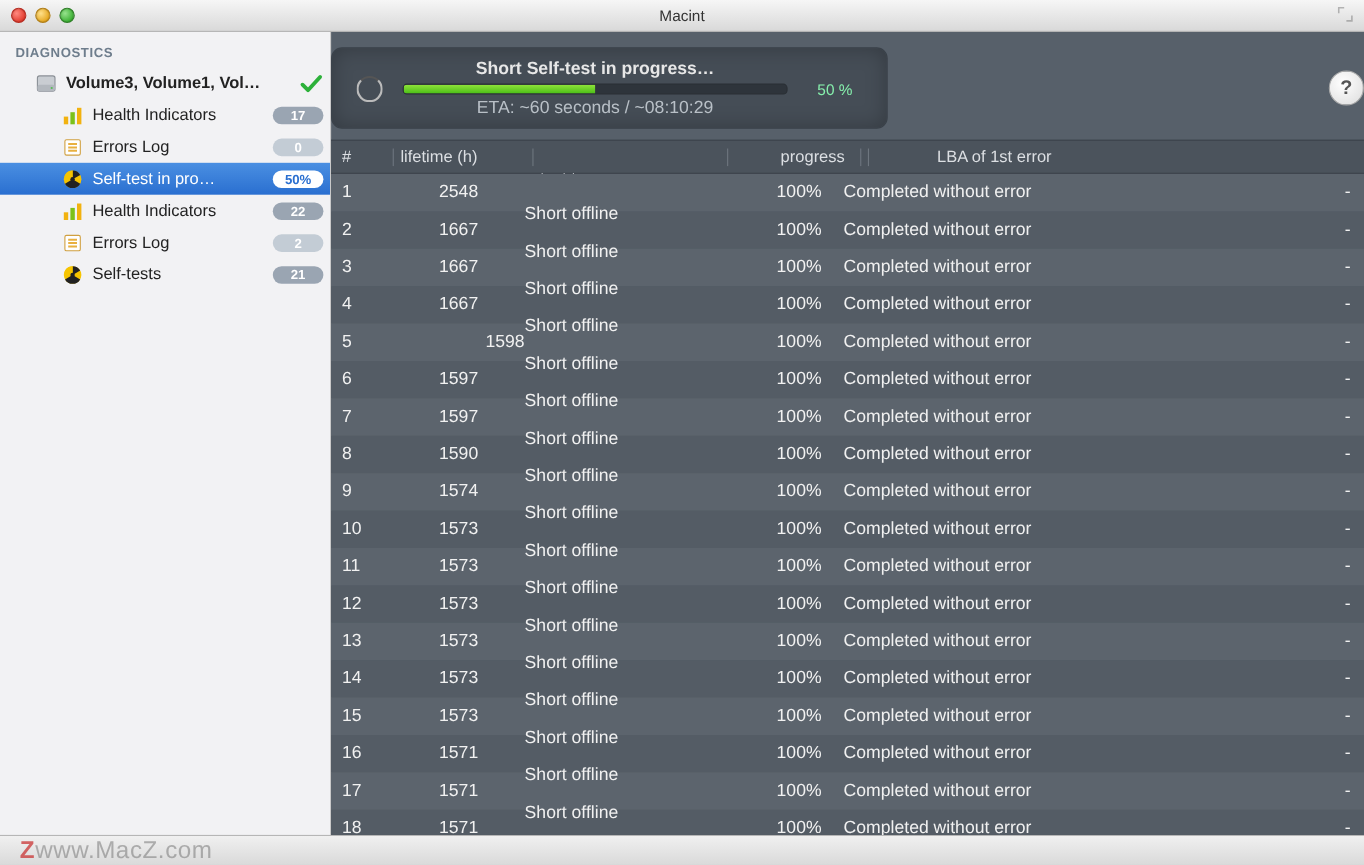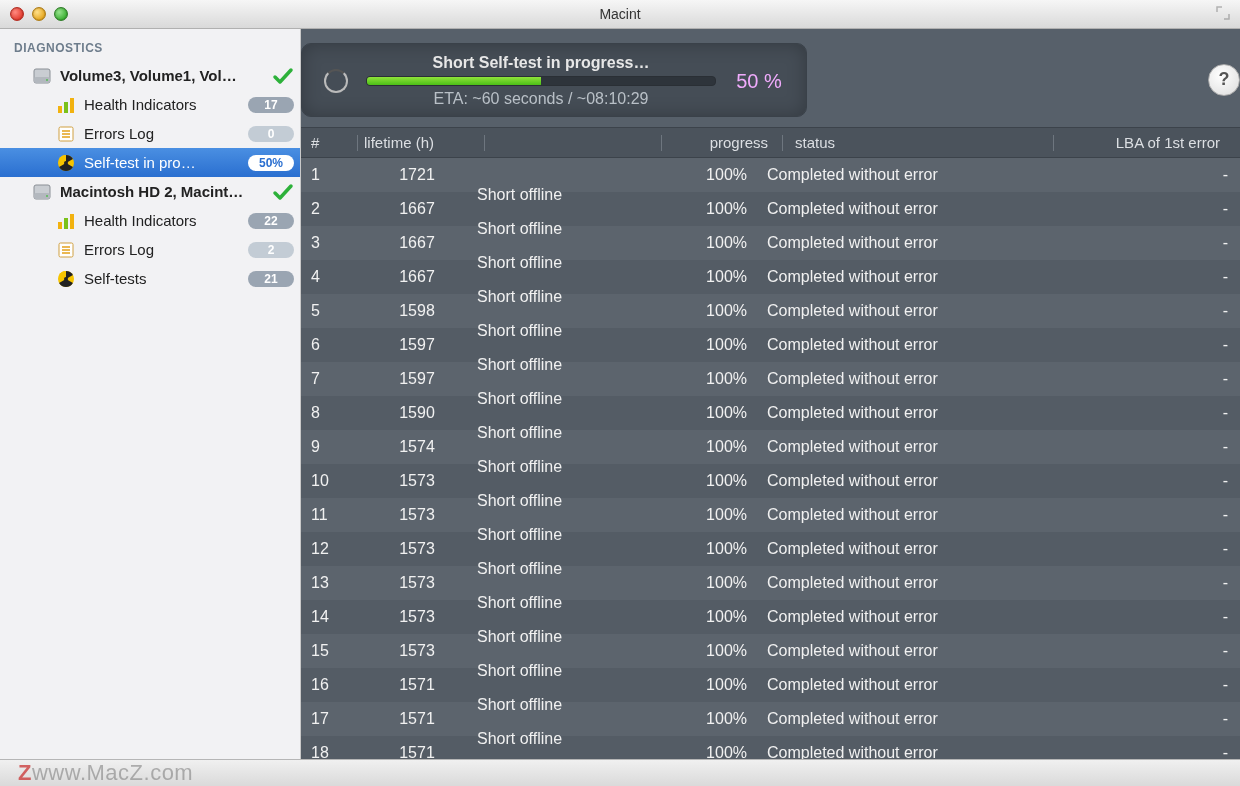--- a/index.html
+++ b/index.html
@@ -173,22 +173,22 @@
   .progress-fill {
     height: 100%;
     background: linear-gradient(#8fe33a, #4bbf17);
   }
   .banner .eta {
     font-size: 16px;
     color: #b9c0c7;
     margin-top: 4px;
   }
   .banner .pct {
-    font-size: 20px;
-    color: #f0abfc;
+    font-size: 14px;
+    color: #86efac;
     min-width: 50px;
   }
   .help-btn {
     width: 30px; height: 30px;
     border-radius: 50%;
     background: radial-gradient(circle at 40% 35%, #fff, #dcdcdc);
     border: 1px solid #aaa;
     color: #555;
     font-size: 18px;
     font-weight: 700;
@@ -323,35 +323,20 @@
               <circle cx="9" cy="9" r="8" fill="#f6c400"></circle>
               <path d="M9 9 L9 1 A8 8 0 0 1 15.93 5 Z" fill="#222"></path>
               <path d="M9 9 L15.93 13 A8 8 0 0 1 2.07 13 Z" fill="#222"></path>
               <path d="M9 9 L2.07 5 A8 8 0 0 1 9 1 Z" fill="#f6c400"></path>
               <circle cx="9" cy="9" r="2" fill="#222"></circle>
             </svg>
           </span>
           <span class="label">Self-test in pro…</span>
           <span class="badge">50%</span>
         </div>
-        <div class="row top">
-          <span class="icon">
-            <svg width="20" height="20" viewBox="0 0 20 20">
-              <rect x="2" y="3" width="16" height="14" rx="2" fill="#c9cdd2" stroke="#8a8f95"></rect>
-              <rect x="2" y="11" width="16" height="6" rx="2" fill="#b3b8be"></rect>
-              <circle cx="15" cy="14" r="1" fill="#5b5"></circle>
-            </svg>
-          </span>
-          <span class="label">Macintosh HD 2, Macint…</span>
-          <span class="check">
-            <svg width="22" height="22" viewBox="0 0 22 22">
-              <path d="M3 12 L8 17 L19 5" stroke="#2db13a" stroke-width="3.5" fill="none" stroke-linecap="round" stroke-linejoin="round"></path>
-            </svg>
-          </span>
-        </div>
         <div class="row child">
           <span class="icon">
             <svg width="18" height="18" viewBox="0 0 18 18">
               <rect x="1" y="10" width="4" height="7" fill="#f2b20f"></rect>
               <rect x="7" y="6" width="4" height="11" fill="#7bc11a"></rect>
               <rect x="13" y="2" width="4" height="15" fill="#f2b20f"></rect>
             </svg>
           </span>
           <span class="label">Health Indicators</span>
           <span class="badge">22</span>
@@ -403,29 +388,28 @@
 
     <div class="table-header">
       <div class="col-idx">#</div>
         <div class="hsep"></div>
       <div class="col-life">lifetime (h)</div>
         <div class="hsep"></div>
       <div class="col-type">test type</div>
         <div class="hsep"></div>
       <div class="col-prog">progress</div>
         <div class="hsep"></div>
-      <div class="col-stat">status</div>
         <div class="hsep"></div>
       <div class="col-lba">LBA of 1st error</div>
     </div>
 
     <div class="table-body" id="table-body">
         <div class="trow">
           <div class="col-idx">1</div>
-          <div class="col-life" style="text-align:center">1721</div>
+          <div class="col-life" style="text-align:center">2548</div>
           <div class="col-type">Short offline</div>
           <div class="col-prog">100%</div>
           <div class="col-stat">Completed without error</div>
           <div class="col-lba">-</div>
         </div>
         <div class="trow">
           <div class="col-idx">2</div>
           <div class="col-life" style="text-align:center">1667</div>
           <div class="col-type">Short offline</div>
           <div class="col-prog">100%</div>
@@ -443,21 +427,21 @@
         <div class="trow">
           <div class="col-idx">4</div>
           <div class="col-life" style="text-align:center">1667</div>
           <div class="col-type">Short offline</div>
           <div class="col-prog">100%</div>
           <div class="col-stat">Completed without error</div>
           <div class="col-lba">-</div>
         </div>
         <div class="trow">
           <div class="col-idx">5</div>
-          <div class="col-life" style="text-align:center">1598</div>
+          <div class="col-life" style="text-align:right">1598</div>
           <div class="col-type">Short offline</div>
           <div class="col-prog">100%</div>
           <div class="col-stat">Completed without error</div>
           <div class="col-lba">-</div>
         </div>
         <div class="trow">
           <div class="col-idx">6</div>
           <div class="col-life" style="text-align:center">1597</div>
           <div class="col-type">Short offline</div>
           <div class="col-prog">100%</div>

